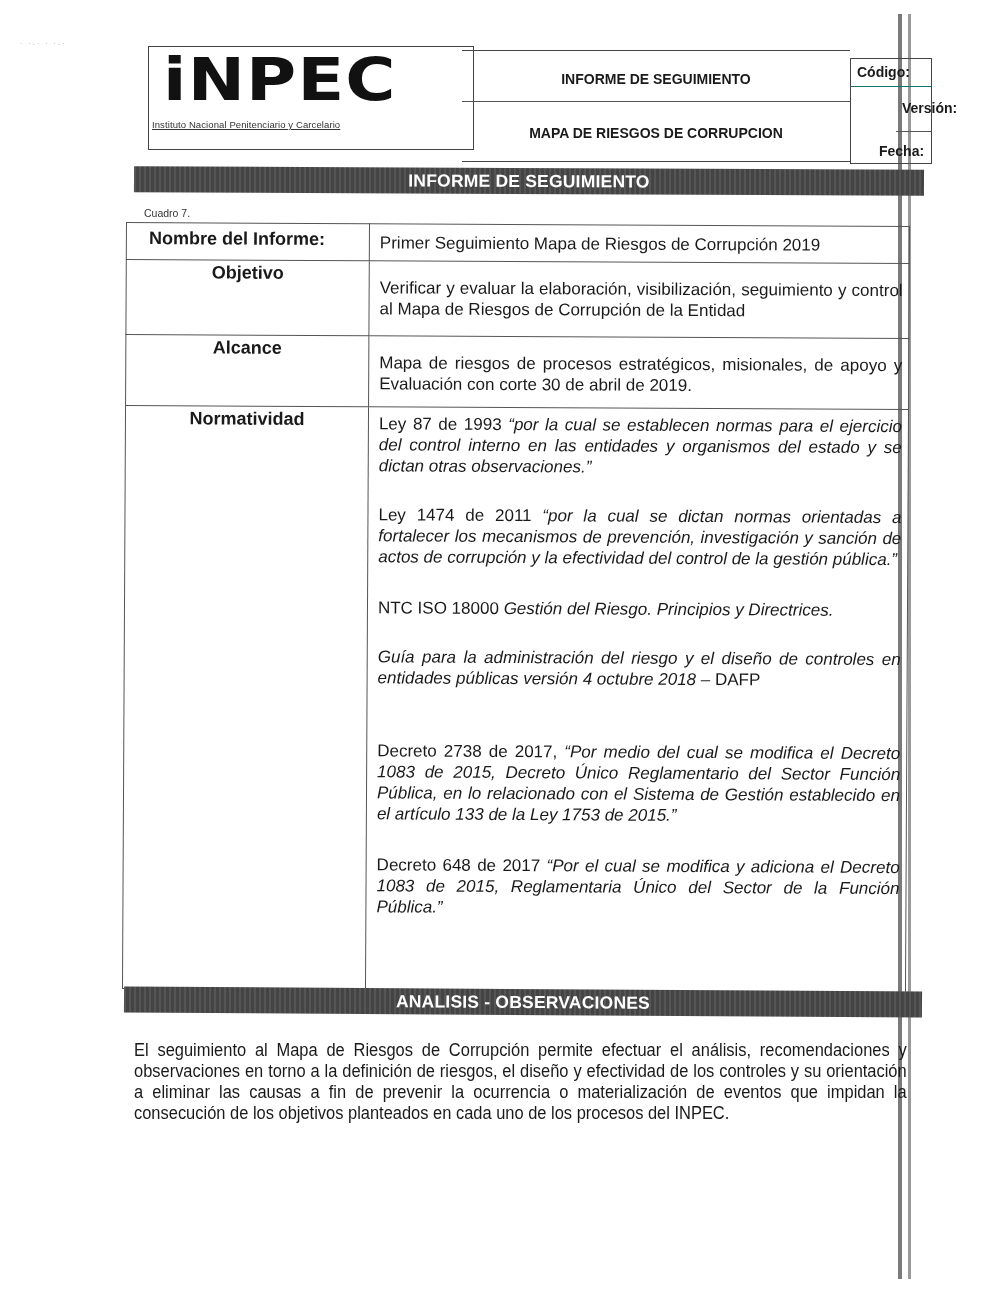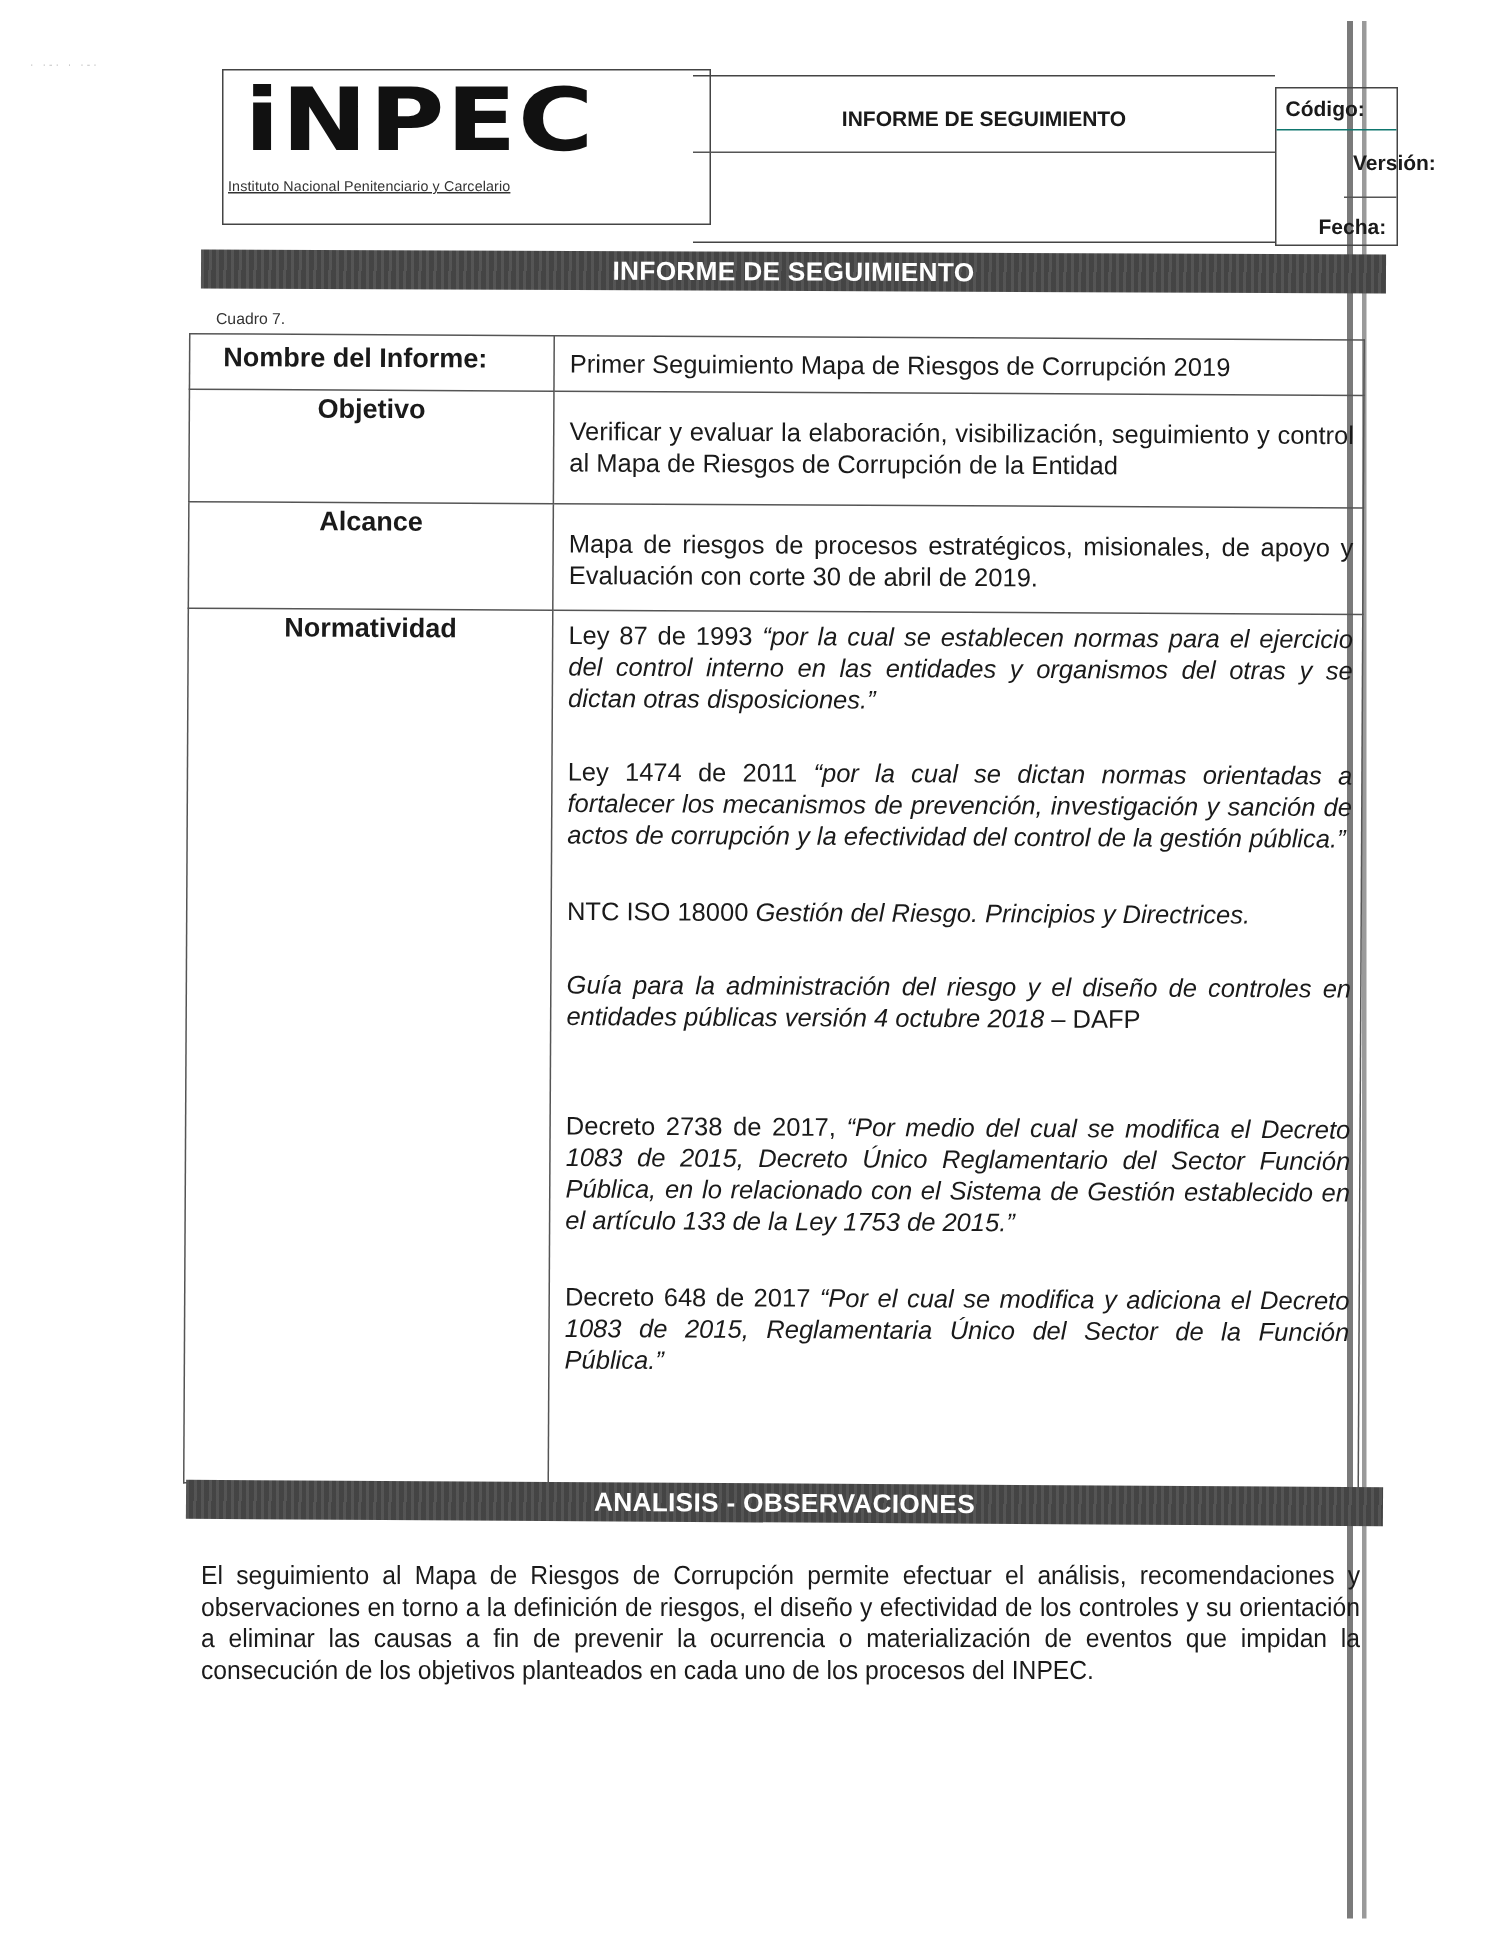--- a/index.html
+++ b/index.html
@@ -102,20 +102,21 @@
 <div class="abs scan-line-a"></div>
 <div class="abs scan-line-b"></div>
 
 <div class="abs hdr-logo-box">
   <div class="logo-text">iNPEC</div>
   <div class="logo-sub">Instituto Nacional Penitenciario y Carcelario</div>
 </div>
 
 <div class="abs hdr-title-box">
   <div class="hdr-title-1">INFORME DE SEGUIMIENTO</div>
+  <div class="hdr-title-2">MAPA DE RIESGOS DE CORRUPCION</div>
 </div>
 
 <div class="abs hdr-meta-box">
   <div class="meta-cell meta-1">Código:</div>
   <div class="meta-cell meta-2">Versión:</div>
   <div class="meta-cell meta-3">Fecha:</div>
 </div>
 
 <div class="abs section-bar bar-1">INFORME DE SEGUIMIENTO</div>
 
@@ -133,21 +134,21 @@
   </tr>
   <tr class="row-alcance">
     <td class="lbl">Alcance</td>
     <td class="val just">Mapa de riesgos de procesos estratégicos, misionales, de apoyo y Evaluación con corte 30 de abril de 2019.</td>
   </tr>
   <tr class="row-norm">
     <td class="lbl">Normatividad</td>
     <td class="val">
       <p class="norm-item">
         <span>Ley 87 de 1993</span>
-        <i>“por la cual se establecen normas para el ejercicio del control interno en las entidades y organismos del otras y se dictan otras disposiciones.”</i>
+        <i>“por la cual se establecen normas para el ejercicio del control interno en las entidades y organismos del estado y se dictan otras observaciones.”</i>
       </p>
       <p class="norm-item gap-1">
         <span>Ley 1474 de 2011</span>
         <i>“por la cual se dictan normas orientadas a fortalecer los mecanismos de prevención, investigación y sanción de actos de corrupción y la efectividad del control de la gestión pública.”</i>
       </p>
       <p class="norm-item gap-2">
         <span>NTC ISO 18000</span>
         <i>Gestión del Riesgo. Principios y Directrices.</i>
       </p>
       <p class="norm-item gap-3">

